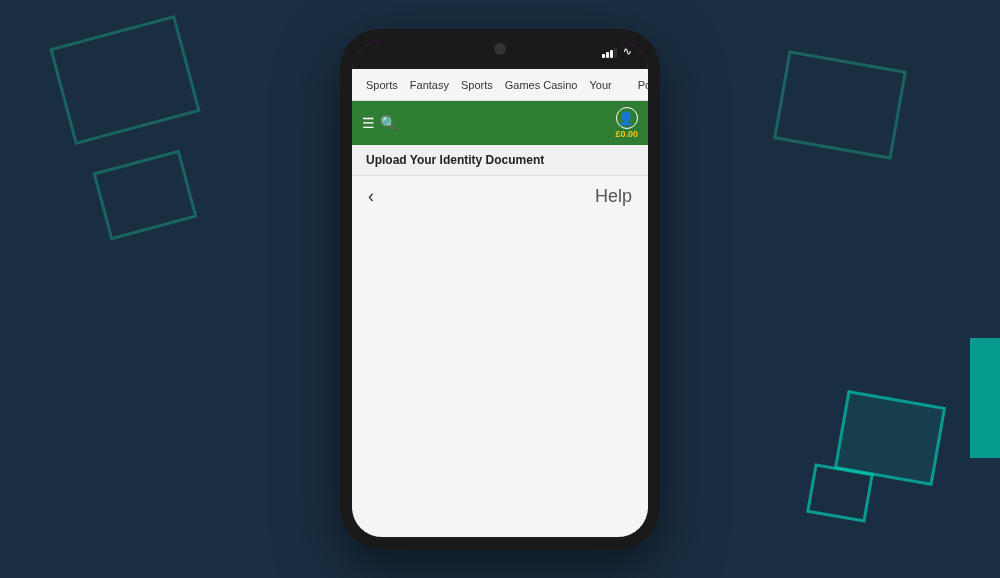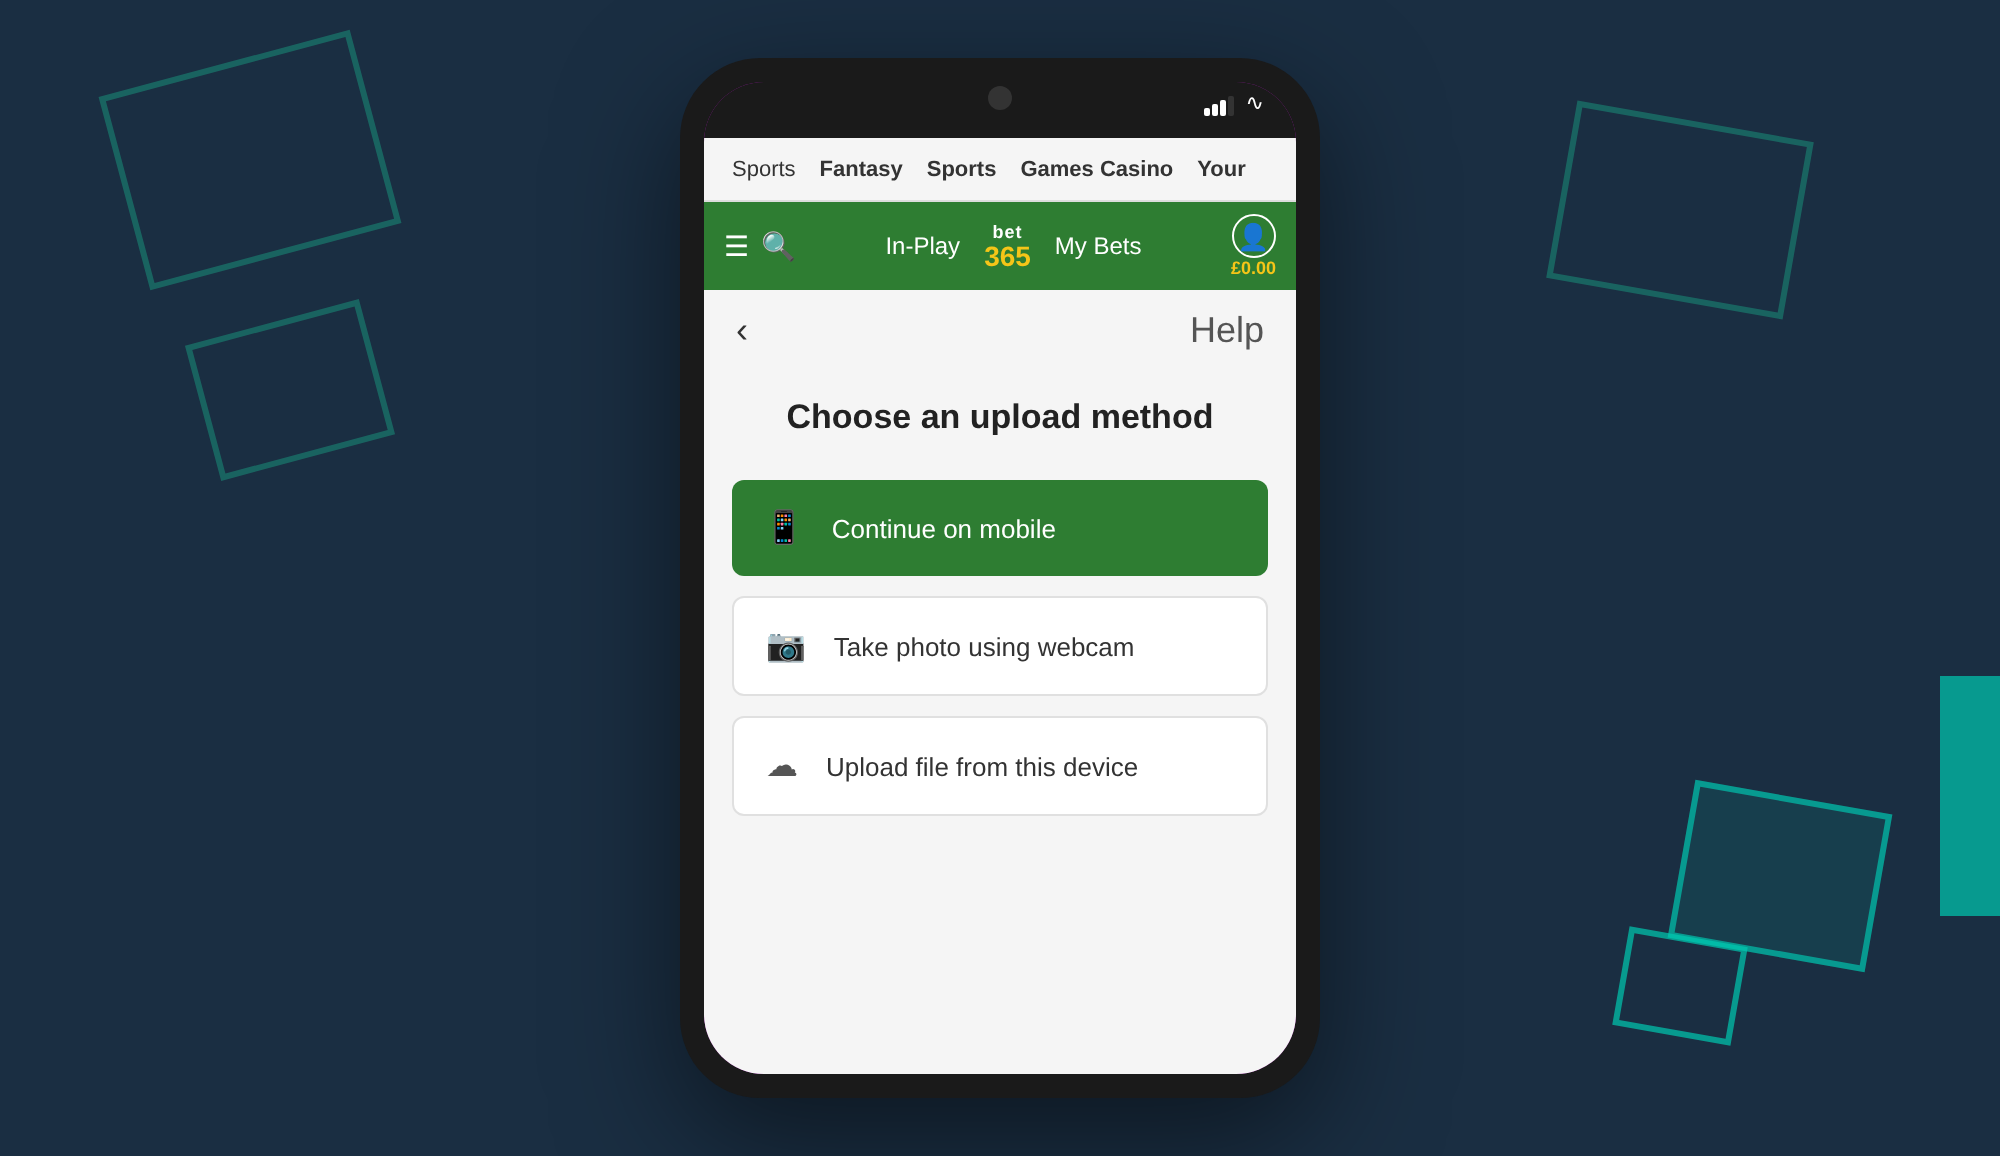--- a/index.html
+++ b/index.html
@@ -169,21 +169,20 @@
 
     .nav-tab {
       font-size: 11px;
       color: #333;
       padding: 0 6px;
       height: 100%;
       display: flex;
       align-items: center;
       white-space: nowrap;
       cursor: pointer;
-      font-weight: bold;
     }
 
     .nav-tab.active {
       color: #333;
       font-weight: 500;
     }
 
     .nav-more {
       font-size: 11px;
       color: #333;
@@ -414,56 +413,33 @@
           <span>&gt;</span>
         </div>
 
       </div>
 
       <div class="main-nav">
         <div class="nav-left">
           <span class="hamburger-icon">☰</span>
           <span class="search-icon-nav">🔍</span>
         </div>
-        <div class="nav-center-links">
-          <span class="nav-link">In-Play</span>
-          <div class="bet365-logo">
-            <span class="bet365-top">bet</span>
-            <span class="bet365-main">365</span>
-          </div>
-          <span class="nav-link">My Bets</span>
-        </div>
         <div class="nav-right">
           <div class="account-icon">👤</div>
           <span class="account-balance">£0.00</span>
         </div>
       </div>
 
+      <div class="upload-header">
+        <span>Upload Your Identity Document</span>
+      </div>
 
       <div class="content-area">
 
         <div class="top-bar">
           <span class="back-btn">‹</span>
           <span class="help-link">Help</span>
         </div>
 
-        <div class="main-content">
-          <div class="upload-title">Choose an upload method</div>
-
-          <div class="option-btn primary">
-            <span class="option-icon primary-icon">📱</span>
-            <span>Continue on mobile</span>
-          </div>
-
-          <div class="option-btn secondary">
-            <span class="option-icon secondary-icon">📷</span>
-            <span>Take photo using webcam</span>
-          </div>
-
-          <div class="option-btn secondary">
-            <span class="option-icon secondary-icon">☁</span>
-            <span>Upload file from this device</span>
-          </div>
-        </div>
       </div>
     </div>
   </div>
 </div>
 
 </body></html>

